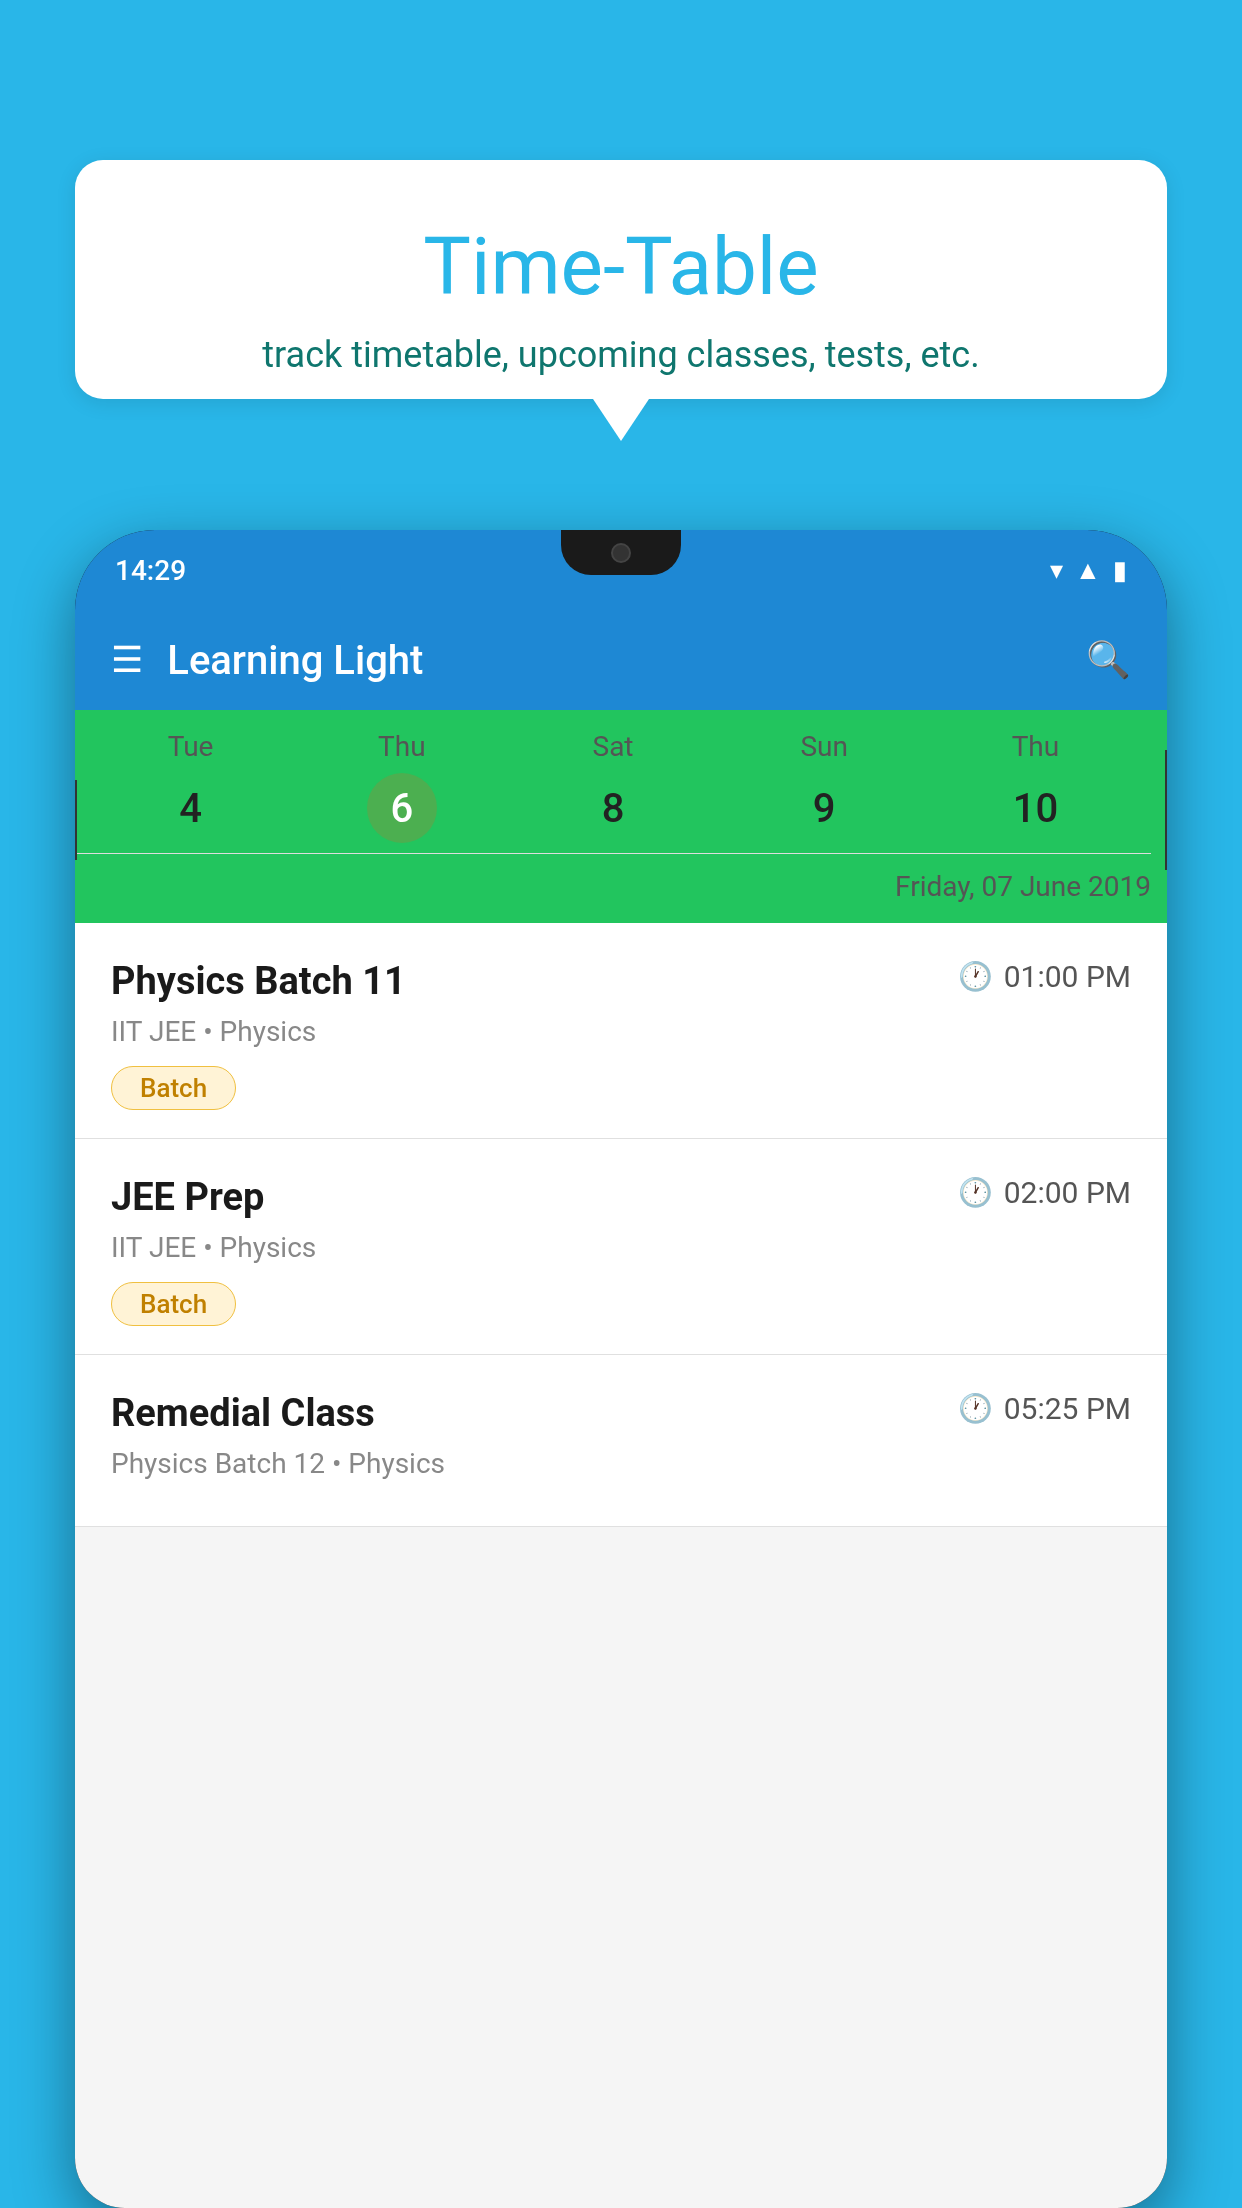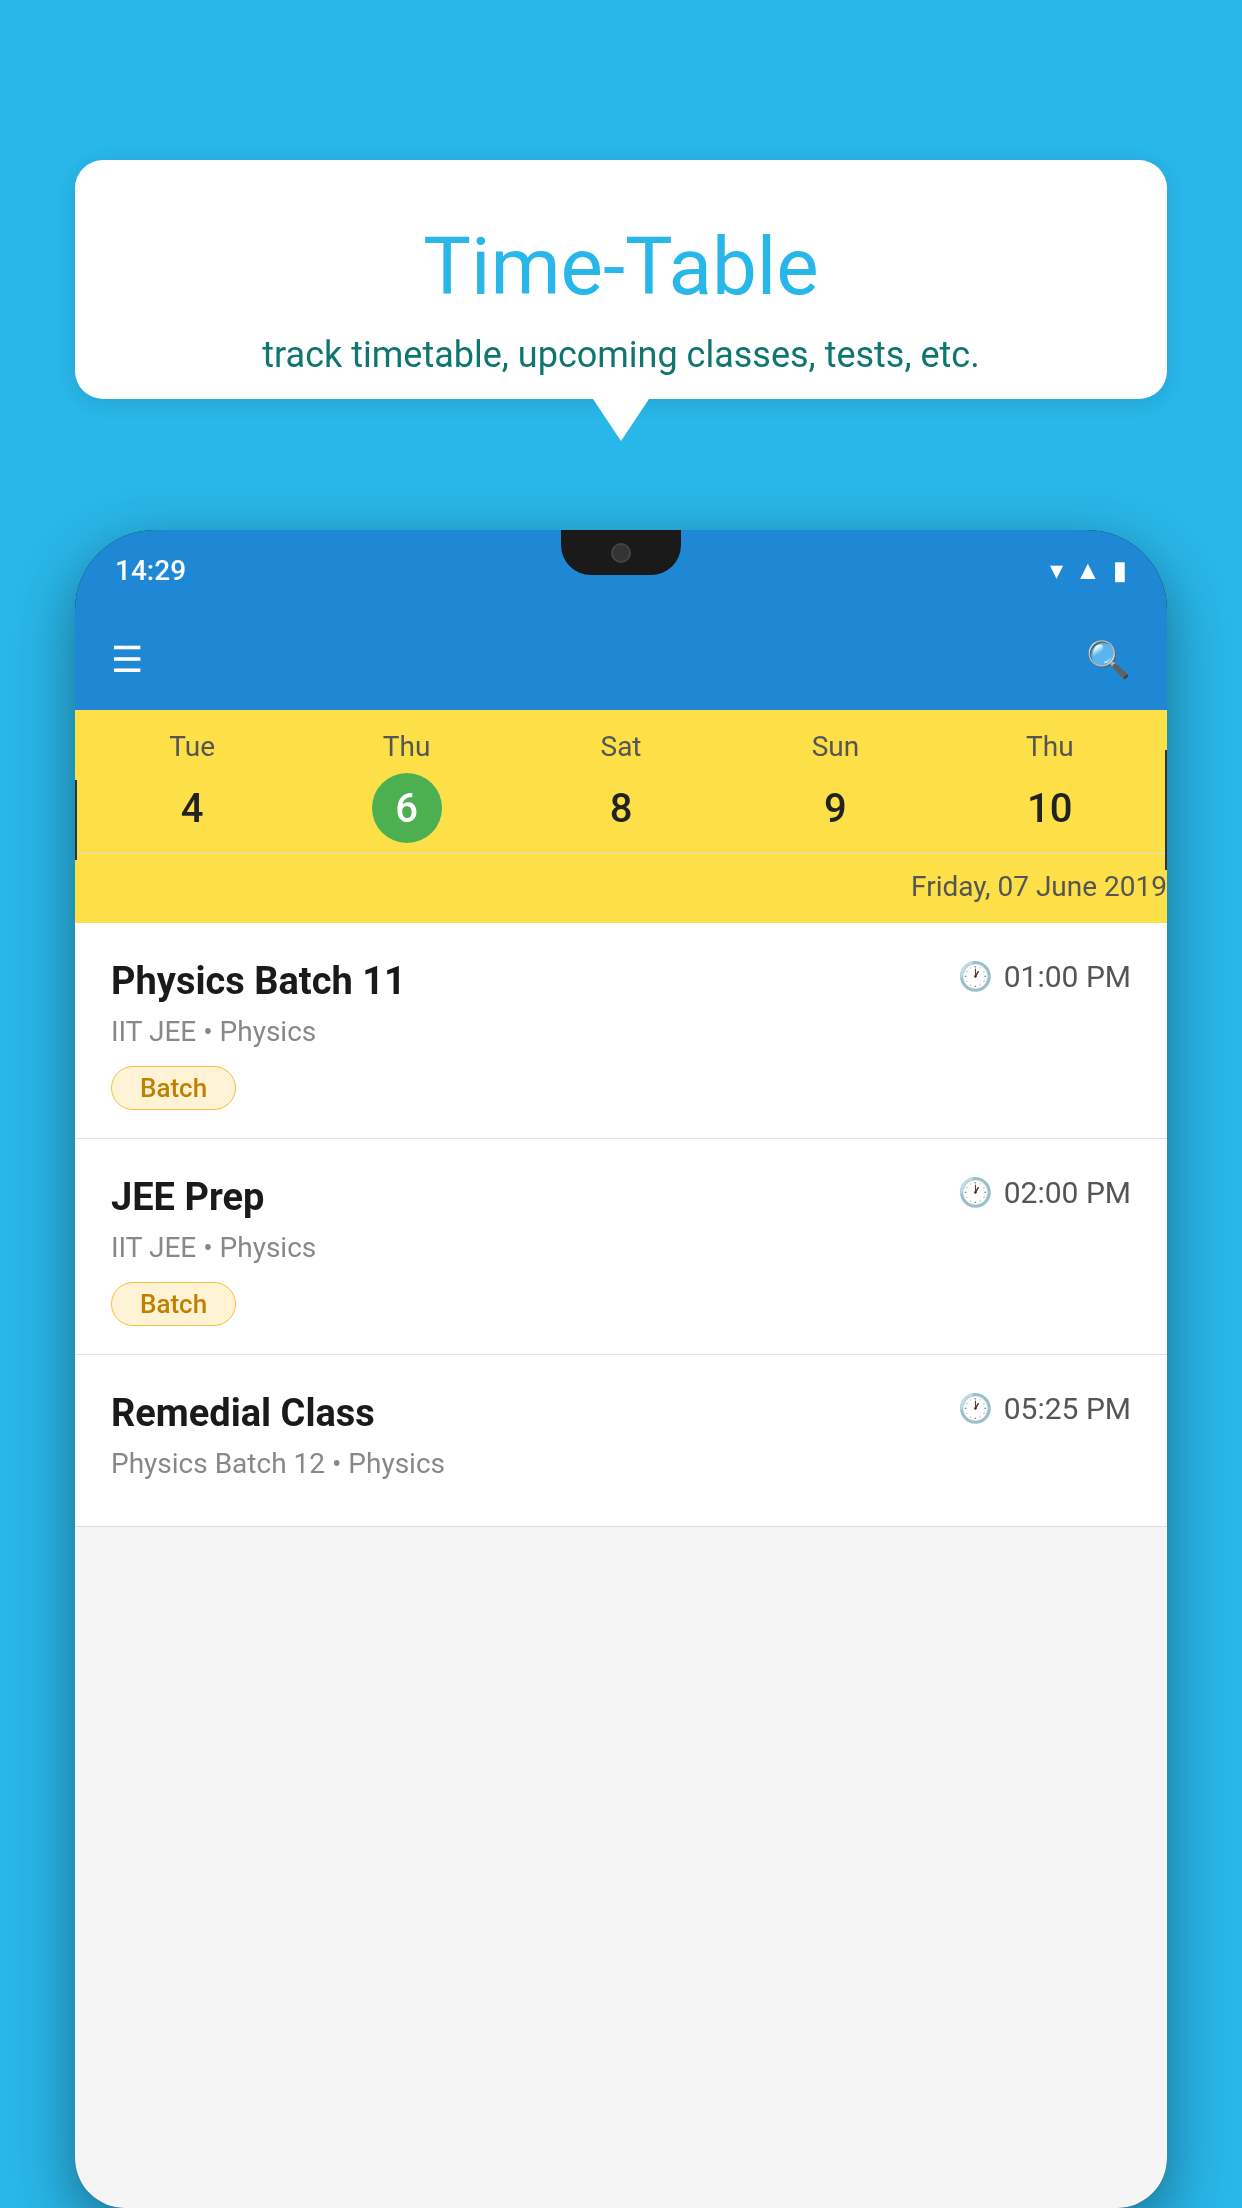--- a/index.html
+++ b/index.html
@@ -148,22 +148,22 @@
       font-weight: 500;
     }
 
     .search-icon {
       color: white;
       font-size: 36px;
     }
 
     
     .calendar-strip {
-      background: #fde047;
-      padding: 20px 0 0 0;
+      background: #22c55e;
+      padding: 20px 16px 0 0;
     }
 
     .days-row {
       display: flex;
       justify-content: space-around;
       padding: 0 10px;
     }
 
     .day-col {
       display: flex;
@@ -315,20 +315,21 @@
     <div class="status-icons">
       <span class="status-icon">▾</span>
       <span class="status-icon">▲</span>
       <span class="status-icon">▮</span>
     </div>
   </div>
 
   <div class="app-bar">
     <div class="app-bar-left">
       <span class="hamburger-icon">☰</span>
+      <span class="app-title">Learning Light</span>
     </div>
     <span class="search-icon">🔍</span>
   </div>
 
   <div class="phone-content">
 
     <div class="calendar-strip">
       <div class="days-row">
 
         <div class="day-col">

